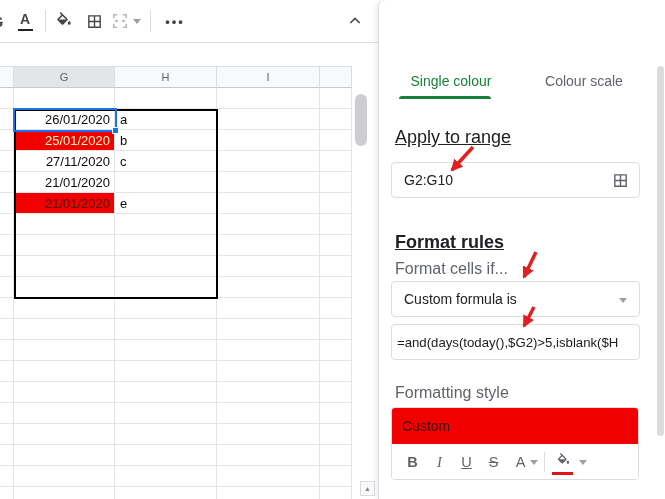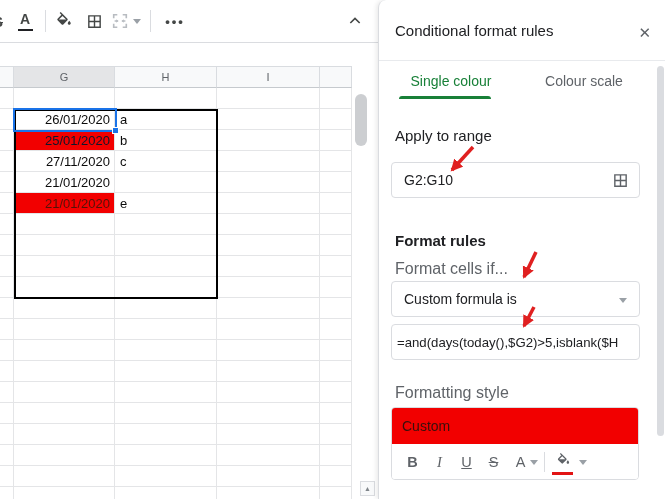--- a/index.html
+++ b/index.html
@@ -49,21 +49,21 @@
                   border-bottom:1px solid #e8eaed; display:flex; align-items:center; }
   .panel-title { margin-left:16px; font-size:15px; font-weight:500; color:#202124; }
   .close-x { position:absolute; right:14px; top:24px; font-size:15px; color:#5f6368; cursor:pointer; }
   .tabs { position:absolute; top:61px; left:0; width:100%; height:40px; }
   .tab { position:absolute; top:0; height:40px; display:flex; align-items:center; justify-content:center;
          font-size:14px; cursor:pointer; }
   .tab.active { color:#188038; font-weight:500;margin-left:6px; }
   .tab.inactive { color:#5f6368; }
   .tab-underline { position:absolute; left:20px; top:35px; width:92px; height:3px;
                    background:#188038; border-radius:3px 3px 0 0; }
-  .section-label { position:absolute; left:16px; font-size:15px; font-weight:500; color:#202124; }
+  .section-label { position:absolute; left:16px; font-size:18px; font-weight:500; color:#202124;text-decoration:underline; }
   .small-label { position:absolute; left:16px; font-size:16px; color:#5f6368; }
   .field { position:absolute; left:12px; width:249px; height:36px; border:1px solid #dadce0;
            border-radius:4px; background:#fff; display:flex; align-items:center; }
   .field .txt { font-size:14px; color:#202124; padding-left:12px; white-space:nowrap; overflow:hidden; }
   .field .formula { font-size:13.2px; padding-left:5px; letter-spacing:0; }
   .field .right-ic { position:absolute; right:10px; top:9px; }
   .field .right-caret { position:absolute; right:12px; top:16px; }
   .style-box { position:absolute; left:12px; top:407px; width:248px; height:73px;
                border:1px solid #dadce0; border-radius:4px; overflow:hidden; }
   .style-preview { height:36px; display:flex; align-items:center; padding-left:10px;
@@ -137,21 +137,21 @@
       <div class="cell l" style="left: 14px; top: 45px; width: 101px; height: 21px;"></div>
       <div class="cell l" style="left: 115px; top: 45px; width: 102px; height: 21px;"></div>
       <div class="cell l" style="left: 217px; top: 45px; width: 103px; height: 21px;"></div>
       <div class="cell l" style="left: 320px; top: 45px; width: 32px; height: 21px;"></div>
       <div class="cell l" style="left: 0px; top: 66px; width: 14px; height: 21px;"></div>
       <div class="cell r" style="left: 14px; top: 66px; width: 101px; height: 21px;">26/01/2020</div>
       <div class="cell l" style="left: 115px; top: 66px; width: 102px; height: 21px;">a</div>
       <div class="cell l" style="left: 217px; top: 66px; width: 103px; height: 21px;"></div>
       <div class="cell l" style="left: 320px; top: 66px; width: 32px; height: 21px;"></div>
       <div class="cell l" style="left: 0px; top: 87px; width: 14px; height: 21px;"></div>
-      <div class="cell r" style="left: 14px; top: 87px; width: 101px; height: 21px; background: rgb(242, 0, 0); color: #0f172a;">25/01/2020</div>
+      <div class="cell r" style="left: 14px; top: 87px; width: 101px; height: 21px; background: rgb(242, 0, 0); color: #fef9c3;">25/01/2020</div>
       <div class="cell l" style="left: 115px; top: 87px; width: 102px; height: 21px;">b</div>
       <div class="cell l" style="left: 217px; top: 87px; width: 103px; height: 21px;"></div>
       <div class="cell l" style="left: 320px; top: 87px; width: 32px; height: 21px;"></div>
       <div class="cell l" style="left: 0px; top: 108px; width: 14px; height: 21px;"></div>
       <div class="cell r" style="left: 14px; top: 108px; width: 101px; height: 21px;">27/11/2020</div>
       <div class="cell l" style="left: 115px; top: 108px; width: 102px; height: 21px;">c</div>
       <div class="cell l" style="left: 217px; top: 108px; width: 103px; height: 21px;"></div>
       <div class="cell l" style="left: 320px; top: 108px; width: 32px; height: 21px;"></div>
       <div class="cell l" style="left: 0px; top: 129px; width: 14px; height: 21px;"></div>
       <div class="cell r" style="left: 14px; top: 129px; width: 101px; height: 21px;">21/01/2020</div>
@@ -235,24 +235,20 @@
       <div class="cell l" style="left: 320px; top: 444px; width: 32px; height: 21px;"></div>
       <div class="black-box"></div>
       <div class="selection">
       <div class="fill-handle"></div>
     </div>
       <div class="vscroll"></div>
       <div class="scroll-btn">▲</div>
     </div>
 
   <div class="panel">
-    <div class="panel-header">
-      <span class="panel-title">Conditional format rules</span>
-      <span class="close-x">✕</span>
-    </div>
 
     <div class="tabs">
       <div class="tab active" style="left:20px; width:92px;">Single colour</div>
       <div class="tab inactive" style="left:160px; width:90px;">Colour scale</div>
       <div class="tab-underline"></div>
     </div>
 
     <div class="section-label" style="top:127px;">Apply to range</div>
     <div class="field" style="top:162px;">
       <span class="txt">G2:G10</span>

